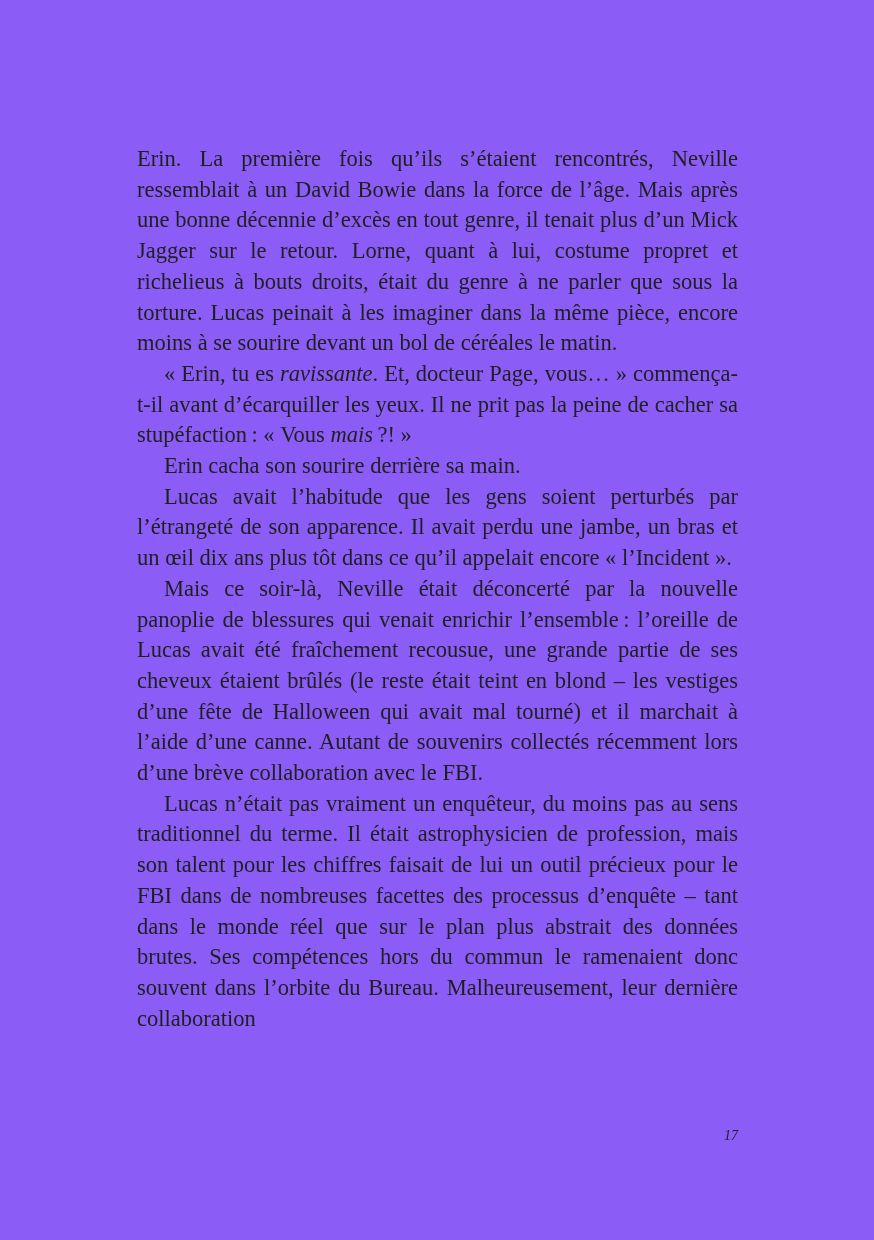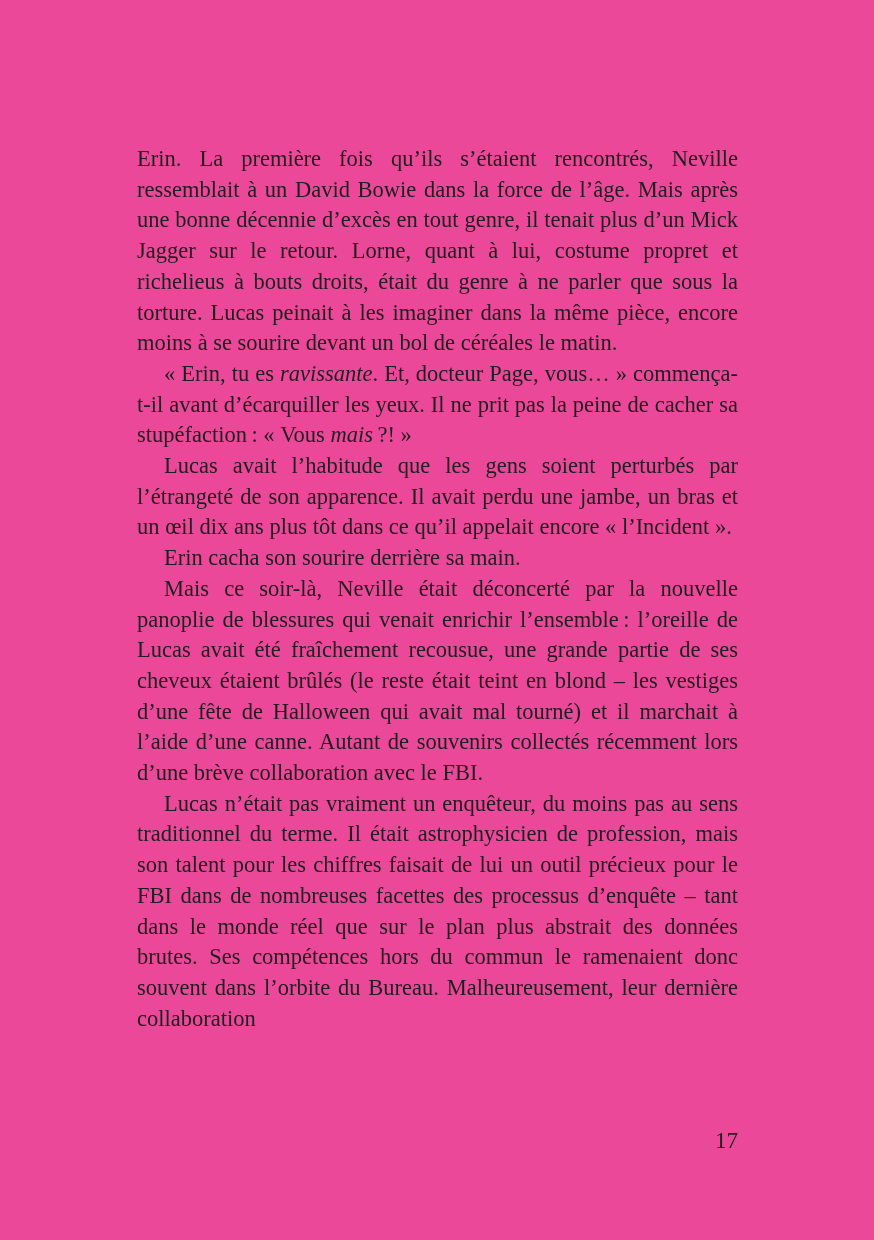--- a/index.html
+++ b/index.html
@@ -4,21 +4,21 @@
 <style>
   html, body {
     margin: 0;
     padding: 0;
     background: #ffffff;
   }
   .sheet {
     position: relative;
     width: 874px;
     height: 1240px;
-    background: #ec4899;
+    background: #8b5cf6;
     color: #1f1f1f;
     font-family: "Liberation Serif", "DejaVu Serif", serif;
     overflow: hidden;
   }
   .text-block {
     position: absolute;
     left: 137px;
     top: 144px;
     width: 601px;
     font-size: 22.5px;
@@ -35,30 +35,31 @@
     text-indent: 27px;
   }
   .para em {
   }
   .folio {
     position: absolute;
     left: 137px;
     top: 1128px;
     width: 601px;
     text-align: right;
-    font-size: 23px;
+    font-size: 14px;
+    font-style: italic;
     color: #1f1f1f;
   }
 </style>
 </head>
 <body>
 
 <div class="sheet">
   <div class="text-block">
       <p class="para"><span>Erin. La première fois qu’ils s’étaient rencontrés, Neville ressemblait à un David Bowie dans la force de l’âge. Mais après une bonne décennie d’excès en tout genre, il tenait plus d’un Mick Jagger sur le retour. Lorne, quant à lui, costume propret et richelieus à bouts droits, était du genre à ne parler que sous la torture. Lucas peinait à les imaginer dans la même pièce, encore moins à se sourire devant un bol de céréales le matin.</span></p>
       <p class="para indent"><span>«&nbsp;Erin, tu es </span><em>ravissante</em><span>. Et, docteur Page, vous…&nbsp;» commença-t-il avant d’écarquiller les yeux. Il ne prit pas la peine de cacher sa stupéfaction : «&nbsp;Vous </span><em>mais</em><span> ?!&nbsp;»</span></p>
+      <p class="para indent"><span>Erin cacha son sourire derrière sa main.</span></p>
       <p class="para indent"><span>Lucas avait l’habitude que les gens soient perturbés par l’étrangeté de son apparence. Il avait perdu une jambe, un bras et un œil dix ans plus tôt dans ce qu’il appelait encore «&nbsp;l’Incident&nbsp;».</span></p>
-      <p class="para indent"><span>Erin cacha son sourire derrière sa main.</span></p>
       <p class="para indent"><span>Mais ce soir-là, Neville était déconcerté par la nouvelle panoplie de blessures qui venait enrichir l’ensemble : l’oreille de Lucas avait été fraîchement recousue, une grande partie de ses cheveux étaient brûlés (le reste était teint en blond – les vestiges d’une fête de Halloween qui avait mal tourné) et il marchait à l’aide d’une canne. Autant de souvenirs collectés récemment lors d’une brève collaboration avec le FBI.</span></p>
       <p class="para indent"><span>Lucas n’était pas vraiment un enquêteur, du moins pas au sens traditionnel du terme. Il était astrophysicien de profession, mais son talent pour les chiffres faisait de lui un outil précieux pour le FBI dans de nombreuses facettes des processus d’enquête – tant dans le monde réel que sur le plan plus abstrait des données brutes. Ses compétences hors du commun le ramenaient donc souvent dans l’orbite du Bureau. Malheureusement, leur dernière collaboration</span></p>
     </div>
   <div class="folio">17</div>
 </div>
 
 </body></html>

